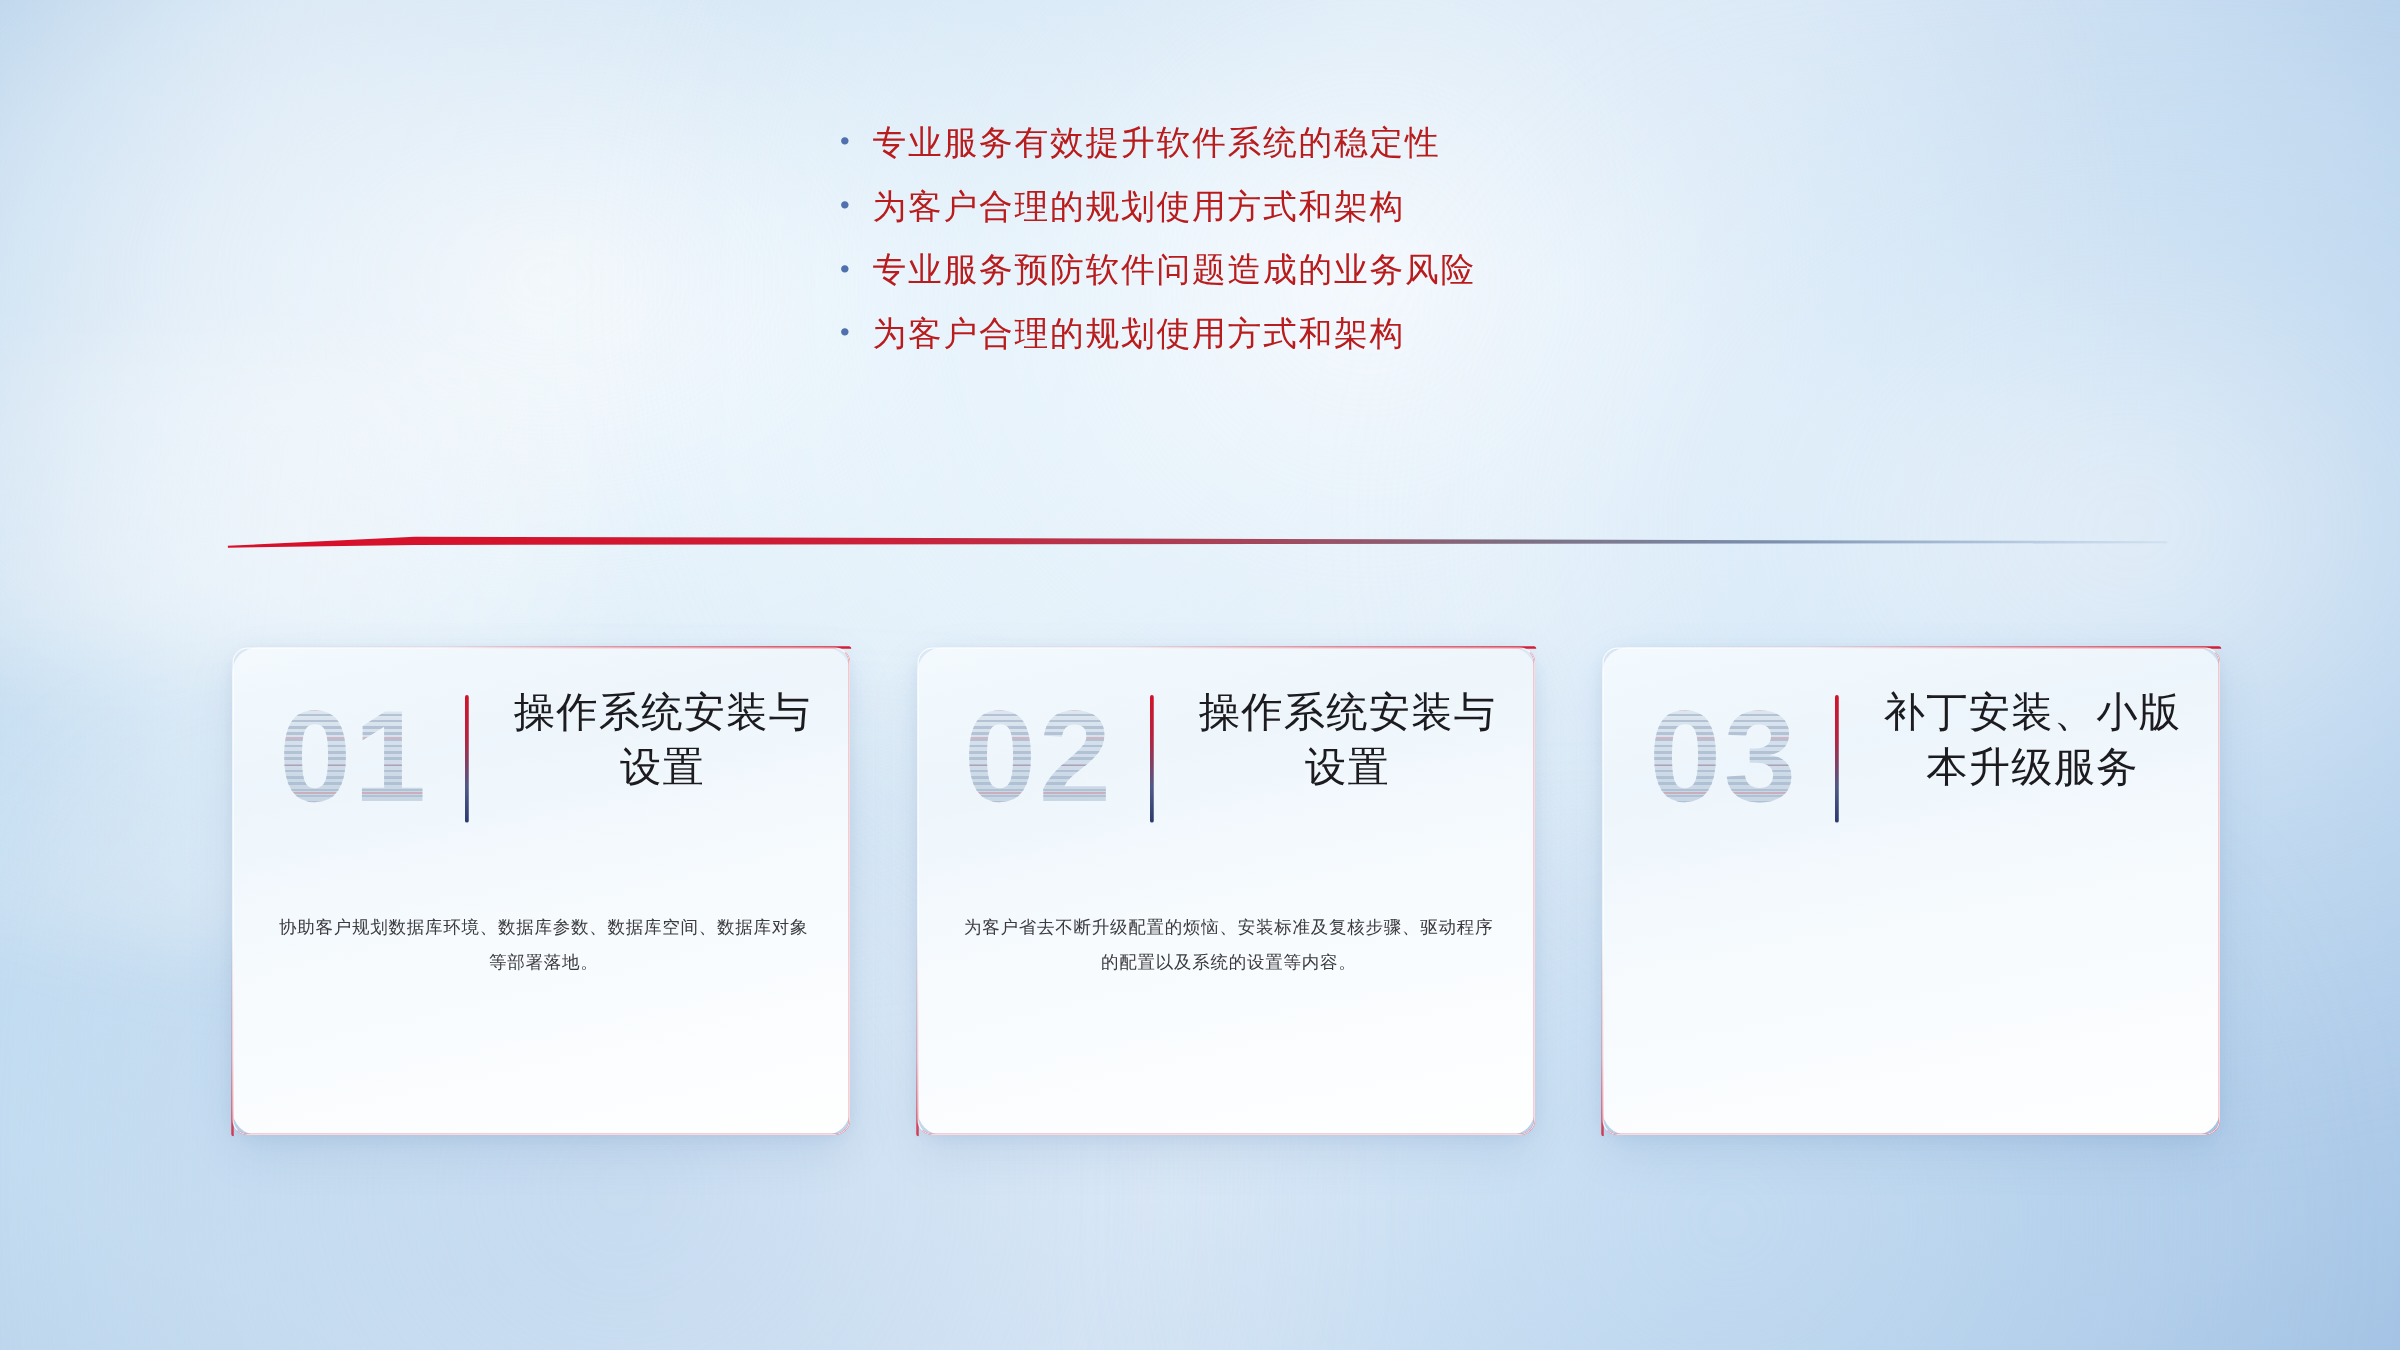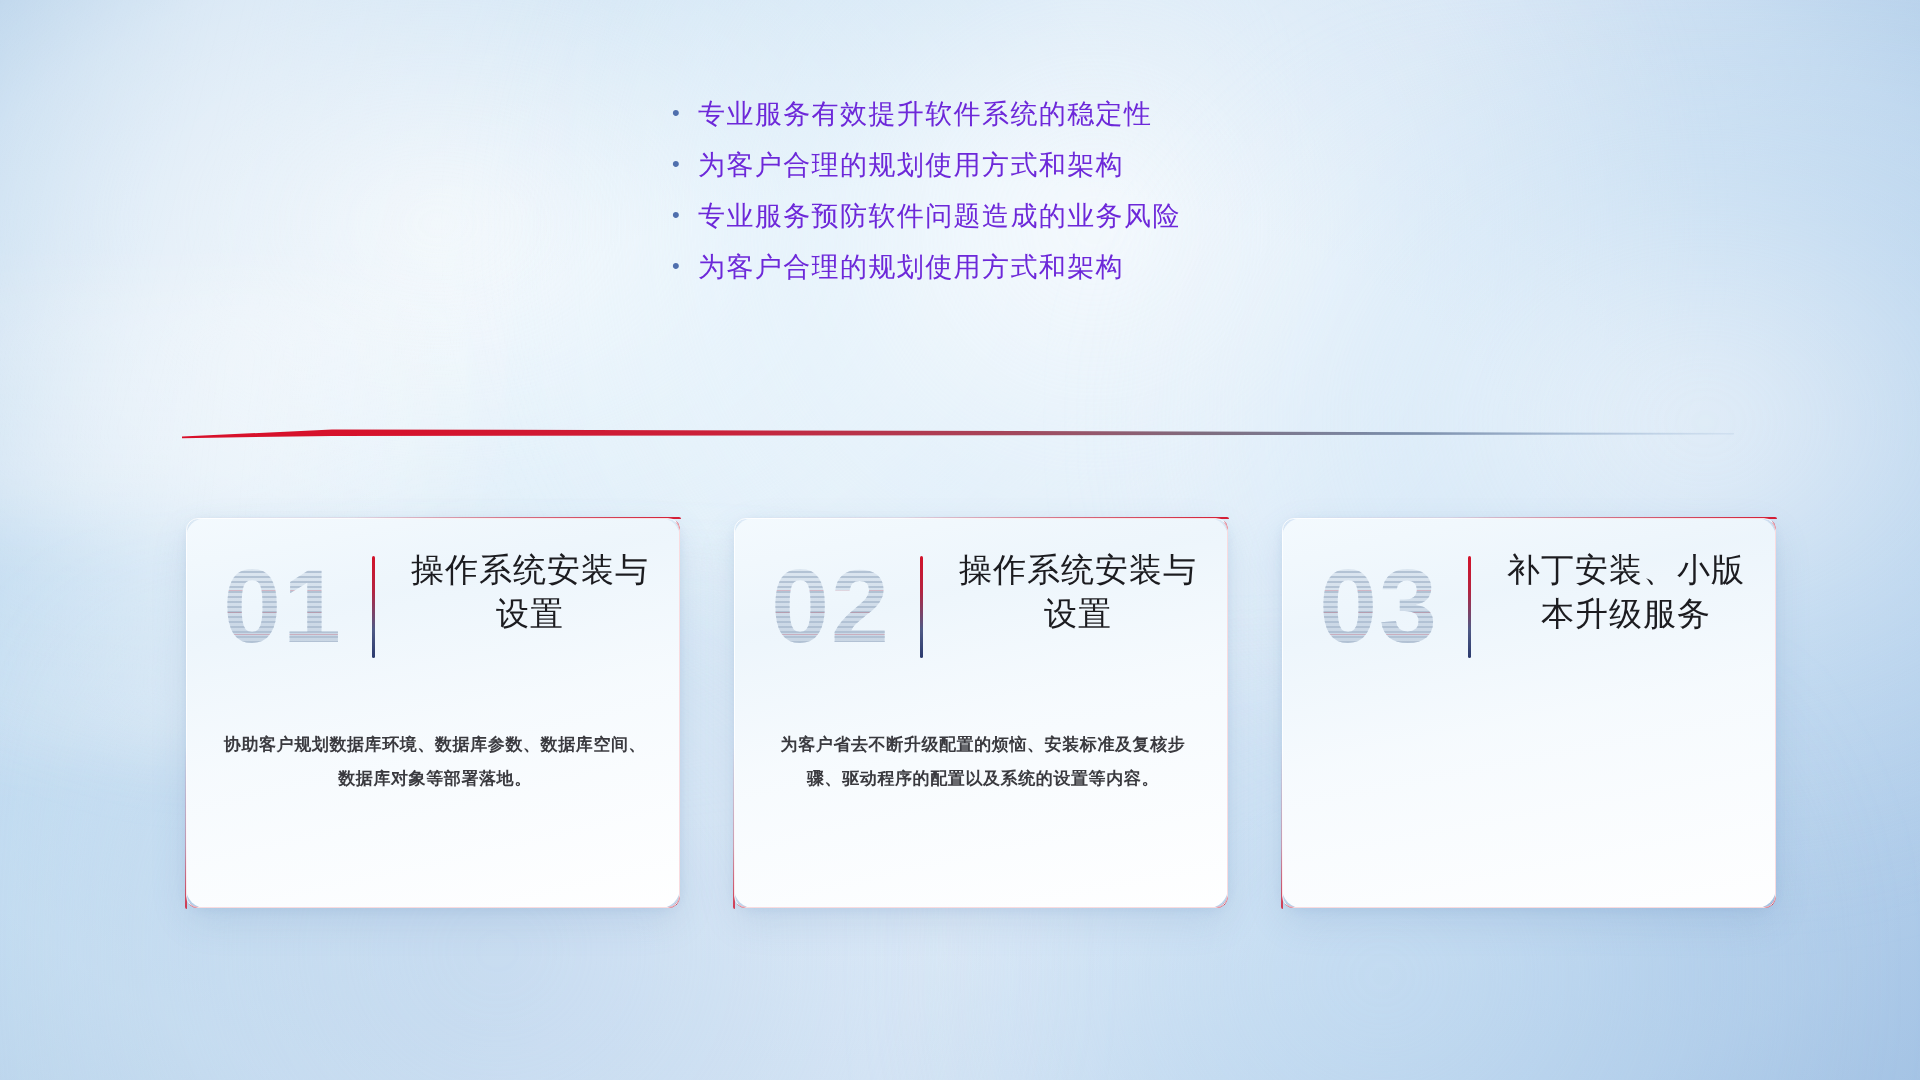--- a/index.html
+++ b/index.html
@@ -98,21 +98,21 @@
     display:flex; align-items:baseline;
     height:51px;
   }
   .bullet-dot{
     width:26px; flex:0 0 26px;
     color:#4f6fad; font-size:22px; line-height:1;
     position:relative; top:-3px;
   }
   .bullet-text{
     font-size:27px;
-    color:#6d28d9;
+    color:#b91c1c;
     letter-spacing:1.4px;
     font-weight:400;
     white-space:nowrap;
   }
 
   
   .divider-wrap{
     position:absolute; left:182px; top:424px; width:1552px; height:20px; z-index:5;
   }
   .divider-wrap svg{ display:block; width:100%; height:100%; }
@@ -215,23 +215,23 @@
     background:linear-gradient(180deg,#d3122a 0%,#b52340 34%,#4f5a86 72%,#2b3a6e 100%);
   }
   .card-title{
     position:absolute; left:216px; top:30px; right:22px;
     font-size:33px; line-height:1.34;
     color:#1c1c20; font-weight:400;
     letter-spacing:1px;
   }
   .card-body{
     position:absolute; left:32px; right:28px; top:210px;
-    font-size:17px; line-height:1.98;
+    font-size:14px; line-height:1.98;
     color:#3a3a3f; letter-spacing:.6px;
-    font-weight:700;
+    font-weight:400;
   }
 </style>
 </head>
 <body>
 
 <div class="bg">
   <div class="bg-base"></div>
   <div class="bg-glow-a"></div>
   <div class="bg-glow-b"></div>
   <div class="bg-glow-c"></div>

